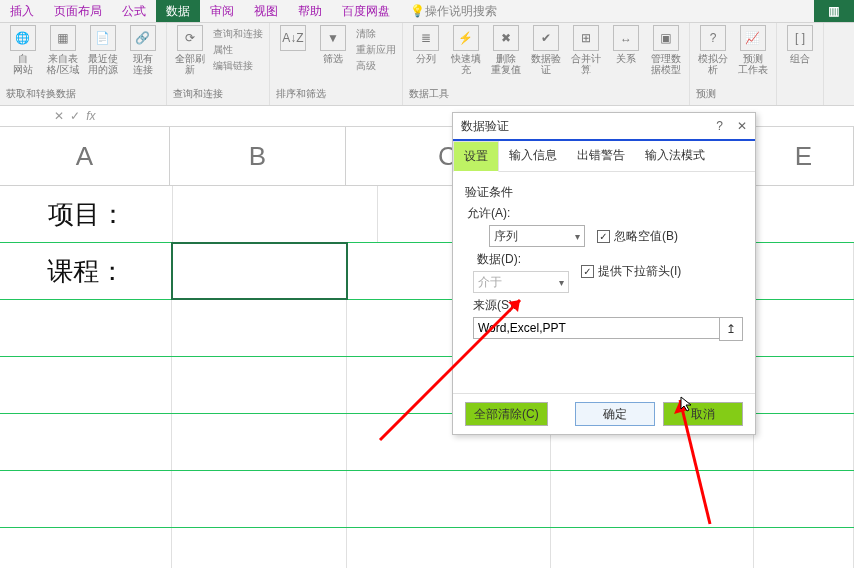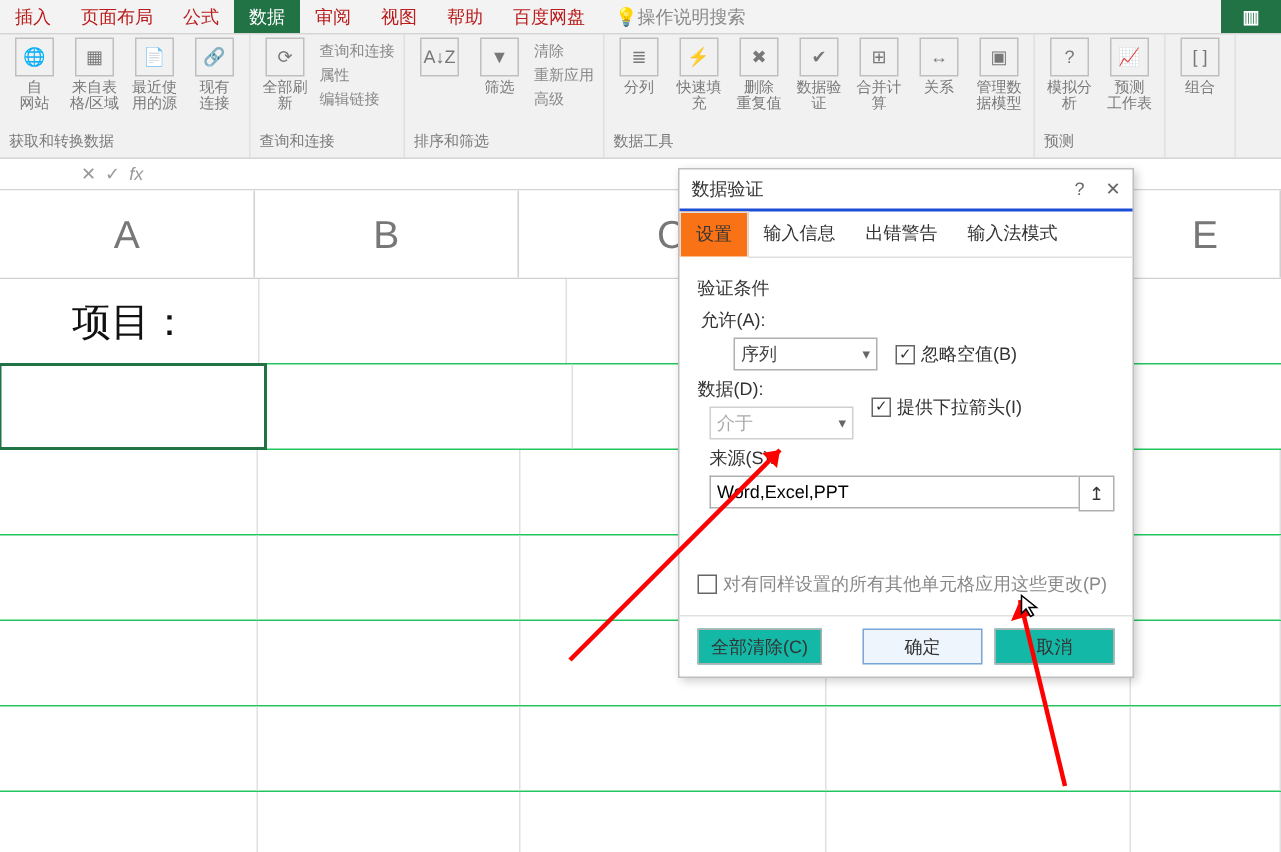--- a/index.html
+++ b/index.html
@@ -1,17 +1,17 @@
 <!DOCTYPE html>
 <html><head>
 <meta charset="utf-8">
 <style>
 html,body{margin:0;padding:0;font-family:"Microsoft YaHei",SimSun,sans-serif;font-size:12px;color:#333;background:#fff;width:854px;height:568px;overflow:hidden}
 .menubar{background:#f3f3f3;border-bottom:1px solid #d4d4d4;height:22px;display:flex;align-items:center;position:relative}
-.menubar .tab{padding:0 10px;height:100%;display:flex;align-items:center;color:#b91c1c}
+.menubar .tab{padding:0 10px;height:100%;display:flex;align-items:center;color:#a21caf}
 .menubar .tab.active{background:#217346;color:#fff}
 .menubar .logo{position:absolute;right:0;top:0;width:40px;height:22px;background:#217346;display:flex;align-items:center;justify-content:center;color:#fff;font-weight:bold}
 .ribbon{background:#f1f1f1;border-bottom:1px solid #d4d4d4;height:82px;display:flex}
 .rgroup{border-right:1px solid #e0e0e0;padding:2px 6px;display:flex;flex-direction:column;justify-content:space-between;height:100%;box-sizing:border-box}
 .rgroup .icons{display:flex;gap:6px;flex-wrap:wrap;align-items:flex-start}
 .ricon{display:flex;flex-direction:column;align-items:center;width:34px;color:#787878}
 .ricon .box{width:24px;height:24px;border:1px solid #bfbfbf;margin-bottom:2px;display:flex;align-items:center;justify-content:center}
 .ricon .lbl{font-size:10px;text-align:center;line-height:11px;color:#7a7a7a}
 .rgroup .gname{font-size:10px;text-align:left;color:#7a7a7a;padding-bottom:2px}
 .fbar{height:20px;border-bottom:1px solid #d4d4d4;display:flex;align-items:center;gap:6px;padding-left:8px;color:#999}
@@ -26,34 +26,34 @@
 .c.b,.ch.b{width:176px}
 .c.cC,.ch.cC{width:204px}
 .c.d,.ch.d{width:204px}
 .c.e,.ch.e{width:100px}
 .cells .row.r2 .c.b{outline:2px solid #217346;outline-offset:-1px}
 .dialog{position:absolute;left:452px;top:112px;width:302px;background:#fff;border:1px solid #bfbfbf;box-shadow:2px 2px 6px rgba(0,0,0,.2)}
 .dlg-title{height:26px;display:flex;align-items:center;justify-content:space-between;padding:0 8px;border-bottom:2px solid #1d4ed8;font-size:12px}
 .dlg-title .right{display:flex;gap:14px;color:#666}
 .dlg-tabs{display:flex;border-bottom:1px solid #e0e0e0}
 .dlg-tabs .t{padding:6px 10px;font-size:12px;color:#333}
-.dlg-tabs .t.active{border:1px solid #e0e0e0;border-bottom:1px solid #fff;margin-bottom:-1px;background:#f97316}
+.dlg-tabs .t.active{border:1px solid #e0e0e0;border-bottom:1px solid #fff;margin-bottom:-1px;background:#bef264}
 .dlg-body{padding:8px 12px 12px 12px;font-size:12px}
 .dlg-body .lbl{margin:4px 0 3px 0;color:#333}
 .rowflex{display:flex;align-items:center;gap:12px}
 .sel{width:86px;height:20px;border:1px solid #b0b0b0;background:#fff;display:flex;align-items:center;justify-content:space-between;padding:0 4px;font-size:12px;color:#444}
 .sel.dis{color:#aaa;border-color:#d0d0d0}
 .sel .dd{color:#666;font-size:10px}
 .cb{display:flex;align-items:center;gap:4px}
 .cb .box{width:11px;height:11px;border:1px solid #666;display:flex;align-items:center;justify-content:center;font-size:10px;color:#333}
 .src{display:flex}
 .src input{flex:1;height:20px;border:1px solid #b0b0b0;border-right:none;padding:0 4px;font-size:12px}
 .src .pick{width:22px;height:22px;border:1px solid #b0b0b0;display:flex;align-items:center;justify-content:center}
 .dlg-foot{display:flex;justify-content:space-between;padding:8px 12px;border-top:1px solid #e0e0e0}
-.btn{min-width:62px;height:22px;border:1px solid #b0b0b0;background:#14b8a6;display:flex;align-items:center;justify-content:center;font-size:12px;padding:0 8px}
+.btn{min-width:62px;height:22px;border:1px solid #b0b0b0;background:#84cc16;display:flex;align-items:center;justify-content:center;font-size:12px;padding:0 8px}
 .btn.primary{border-color:#7aa7d8;background:#eef5fc}
 .arrow{position:absolute;pointer-events:none}
 .cursor-svg{position:absolute;left:680px;top:396px;width:16px;height:16px}
 </style>
 </head>
 <body>
 
 <div class="menubar">
   <span class="tab">插入</span>
   <span class="tab">页面布局</span>
@@ -193,20 +193,21 @@
     <div class="ch e">E</div>
   </div>
   <div class="cells">
     <div class="row r1">
       <div class="c a">项目：</div>
       <div class="c cC"></div>
       <div class="c d"></div>
       <div class="c e"></div>
     </div>
     <div class="row r2">
+      <div class="c a">课程：</div>
       <div class="c b"></div>
       <div class="c cC"></div>
       <div class="c d"></div>
       <div class="c e"></div>
     </div>
     <div class="row">
         <div class="c a"></div>
         <div class="c b"></div>
         <div class="c cC"></div>
         <div class="c d"></div>
@@ -263,41 +264,37 @@
     <div class="rowflex" style="margin-left:24px">
       <div class="sel">
           <span>序列</span>
           <span class="dd">▾</span>
         </div>
       <div class="cb">
           <div class="box">✓</div>
           <span>忽略空值(B)</span>
         </div>
     </div>
-    <div class="lbl" style="margin-left:0">数据(D):</div>
+    <div class="lbl" style="margin-left:12px">数据(D):</div>
     <div class="rowflex" style="margin-left:8px">
       <div class="sel dis">
           <span>介于</span>
           <span class="dd">▾</span>
         </div>
       <div class="cb" style="margin-top:-22px">
           <div class="box">✓</div>
           <span>提供下拉箭头(I)</span>
         </div>
     </div>
     <div class="lbl" style="margin-left:8px">来源(S):</div>
     <div class="src" style="margin-left:8px">
       <input value="Word,Excel,PPT" style="">
       <div class="pick">↥</div>
     </div>
     <div style="height:40px"></div>
-    <div class="cb">
-        <div class="box"></div>
-        <span style="color:#888">对有同样设置的所有其他单元格应用这些更改(P)</span>
-      </div>
   </div>
   <div class="dlg-foot">
     <div class="btn">全部清除(C)</div>
     <div style="display:flex;gap:8px">
       <div class="btn primary">确定</div>
       <div class="btn">取消</div>
     </div>
   </div>
 </div>
 

